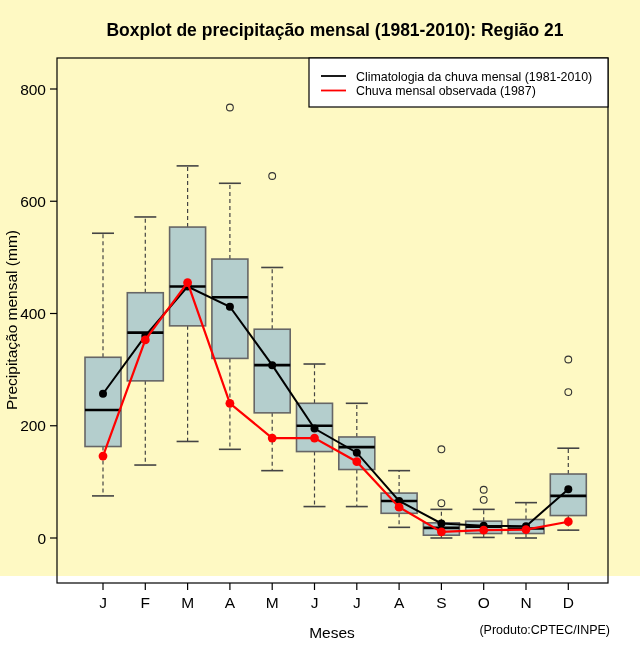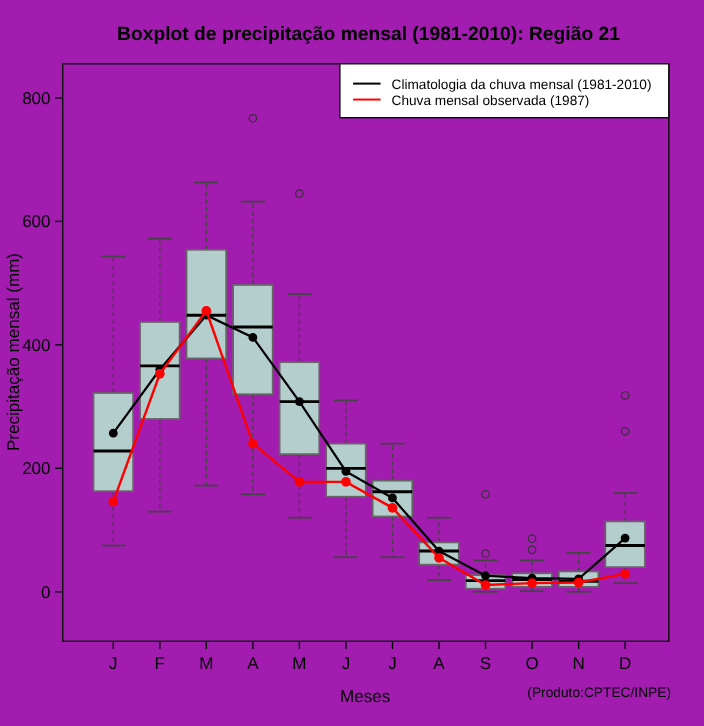--- a/index.html
+++ b/index.html
@@ -1,17 +1,17 @@
 <!DOCTYPE html>
 <html><head>
 <meta charset="utf-8">
 <style>
   html,body{margin:0;padding:0;background:#ffffff;}
   body{width:640px;height:660px;overflow:hidden;font-family:"Liberation Sans",sans-serif;}
-  #chart-wrap{position:relative;width:640px;height:660px;background:#a21caf;}
+  #chart-wrap{position:relative;width:640px;height:576px;background:#fef9c3;}
   svg text{fill:#000000;}
 </style>
 </head>
 <body>
 
 <div id="chart-wrap">
   <svg id="chart" width="640" height="660" viewBox="0 0 640 660">
 
     <text x="335" y="36" text-anchor="middle" font-size="17.5" font-weight="bold" font-family="Liberation Sans, sans-serif">Boxplot de precipitação mensal (1981-2010): Região 21</text>
 

